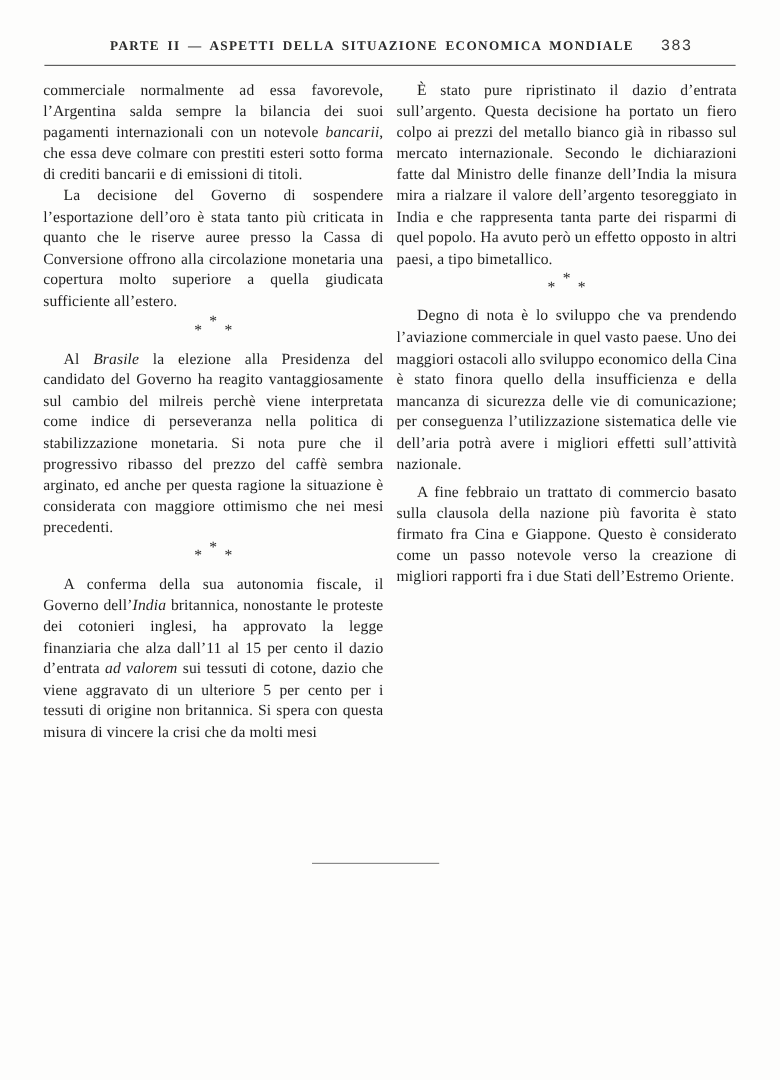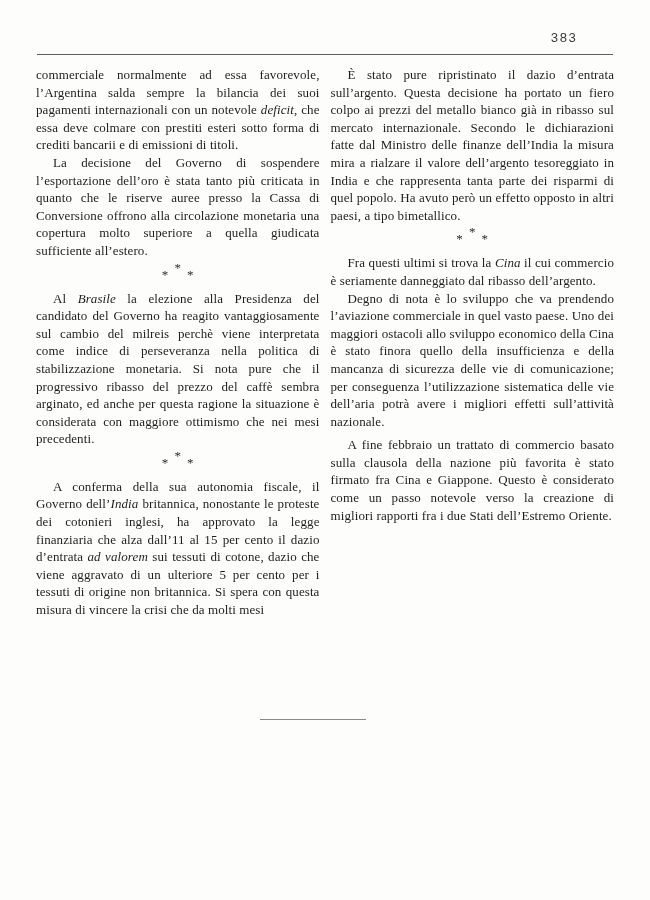--- a/index.html
+++ b/index.html
@@ -80,34 +80,34 @@
     left: 260px;
     width: 106px;
     border-top: 1px solid #8a8a8a;
   }
 </style>
 </head>
 <body>
 
 <div class="page" style="color: rgb(30, 30, 30); background: rgb(253, 253, 252);">
   <div class="running-head">
+    <span class="head-title">PARTE II — ASPETTI DELLA SITUAZIONE ECONOMICA MONDIALE</span>
     <span class="page-number">383</span>
   </div>
   <div class="head-rule"></div>
   <div class="columns">
     <div class="col">
-        <p class="noindent"><span>commerciale normalmente ad essa favorevole, l’Argentina salda sempre la bilancia dei suoi pagamenti internazionali con un notevole </span><i>deficit</i><span>, che essa deve colmare con prestiti esteri sotto forma di crediti bancarii e di emissioni di titoli.</span></p>
+        <p class="noindent"><span>commerciale normalmente ad essa favorevole, l’Argentina salda sempre la bilancia dei suoi pagamenti internazionali con un notevole </span><i>bancarii</i><span>, che essa deve colmare con prestiti esteri sotto forma di crediti bancarii e di emissioni di titoli.</span></p>
         <p><span>La decisione del Governo di sospendere l’esportazione dell’oro è stata tanto più criticata in quanto che le riserve auree presso la Cassa di Conversione offrono alla circolazione monetaria una copertura molto superiore a quella giudicata sufficiente all’estero.</span></p>
         <div class="asterism"><span class="ast ast-l">*</span><span class="ast ast-m">*</span><span class="ast ast-r">*</span></div>
         <p><span>Al </span><i>Brasile</i><span> la elezione alla Presidenza del candidato del Governo ha reagito vantaggiosamente sul cambio del milreis perchè viene interpretata come indice di perseveranza nella politica di stabilizzazione monetaria. Si nota pure che il progressivo ribasso del prezzo del caffè sembra arginato, ed anche per questa ragione la situazione è considerata con maggiore ottimismo che nei mesi precedenti.</span></p>
         <div class="asterism"><span class="ast ast-l">*</span><span class="ast ast-m">*</span><span class="ast ast-r">*</span></div>
         <p><span>A conferma della sua autonomia fiscale, il Governo dell’</span><i>India</i><span> britannica, nonostante le proteste dei cotonieri inglesi, ha approvato la legge finanziaria che alza dall’11 al 15 per cento il dazio d’entrata </span><i>ad valorem</i><span> sui tessuti di cotone, dazio che viene aggravato di un ulteriore 5 per cento per i tessuti di origine non britannica. Si spera con questa misura di vincere la crisi che da molti mesi</span></p>
       </div>
     <div class="col">
         <p><span>È stato pure ripristinato il dazio d’entrata sull’argento. Questa decisione ha portato un fiero colpo ai prezzi del metallo bianco già in ribasso sul mercato internazionale. Secondo le dichiarazioni fatte dal Ministro delle finanze dell’India la misura mira a rialzare il valore dell’argento tesoreggiato in India e che rappresenta tanta parte dei risparmi di quel popolo. Ha avuto però un effetto opposto in altri paesi, a tipo bimetallico.</span></p>
         <div class="asterism"><span class="ast ast-l">*</span><span class="ast ast-m">*</span><span class="ast ast-r">*</span></div>
-        <p><span>Fra questi ultimi si trova la </span><i>Cina</i><span> il cui commercio è seriamente danneggiato dal ribasso dell’argento.</span></p>
         <p><span>Degno di nota è lo sviluppo che va prendendo l’aviazione commerciale in quel vasto paese. Uno dei maggiori ostacoli allo sviluppo economico della Cina è stato finora quello della insufficienza e della mancanza di sicurezza delle vie di comunicazione; per conseguenza l’utilizzazione sistematica delle vie dell’aria potrà avere i migliori effetti sull’attività nazionale.</span></p>
         <p class="space-before"><span>A fine febbraio un trattato di commercio basato sulla clausola della nazione più favorita è stato firmato fra Cina e Giappone. Questo è considerato come un passo notevole verso la creazione di migliori rapporti fra i due Stati dell’Estremo Oriente.</span></p>
       </div>
   </div>
   <div class="end-rule"></div>
 </div>
 
 </body></html>

